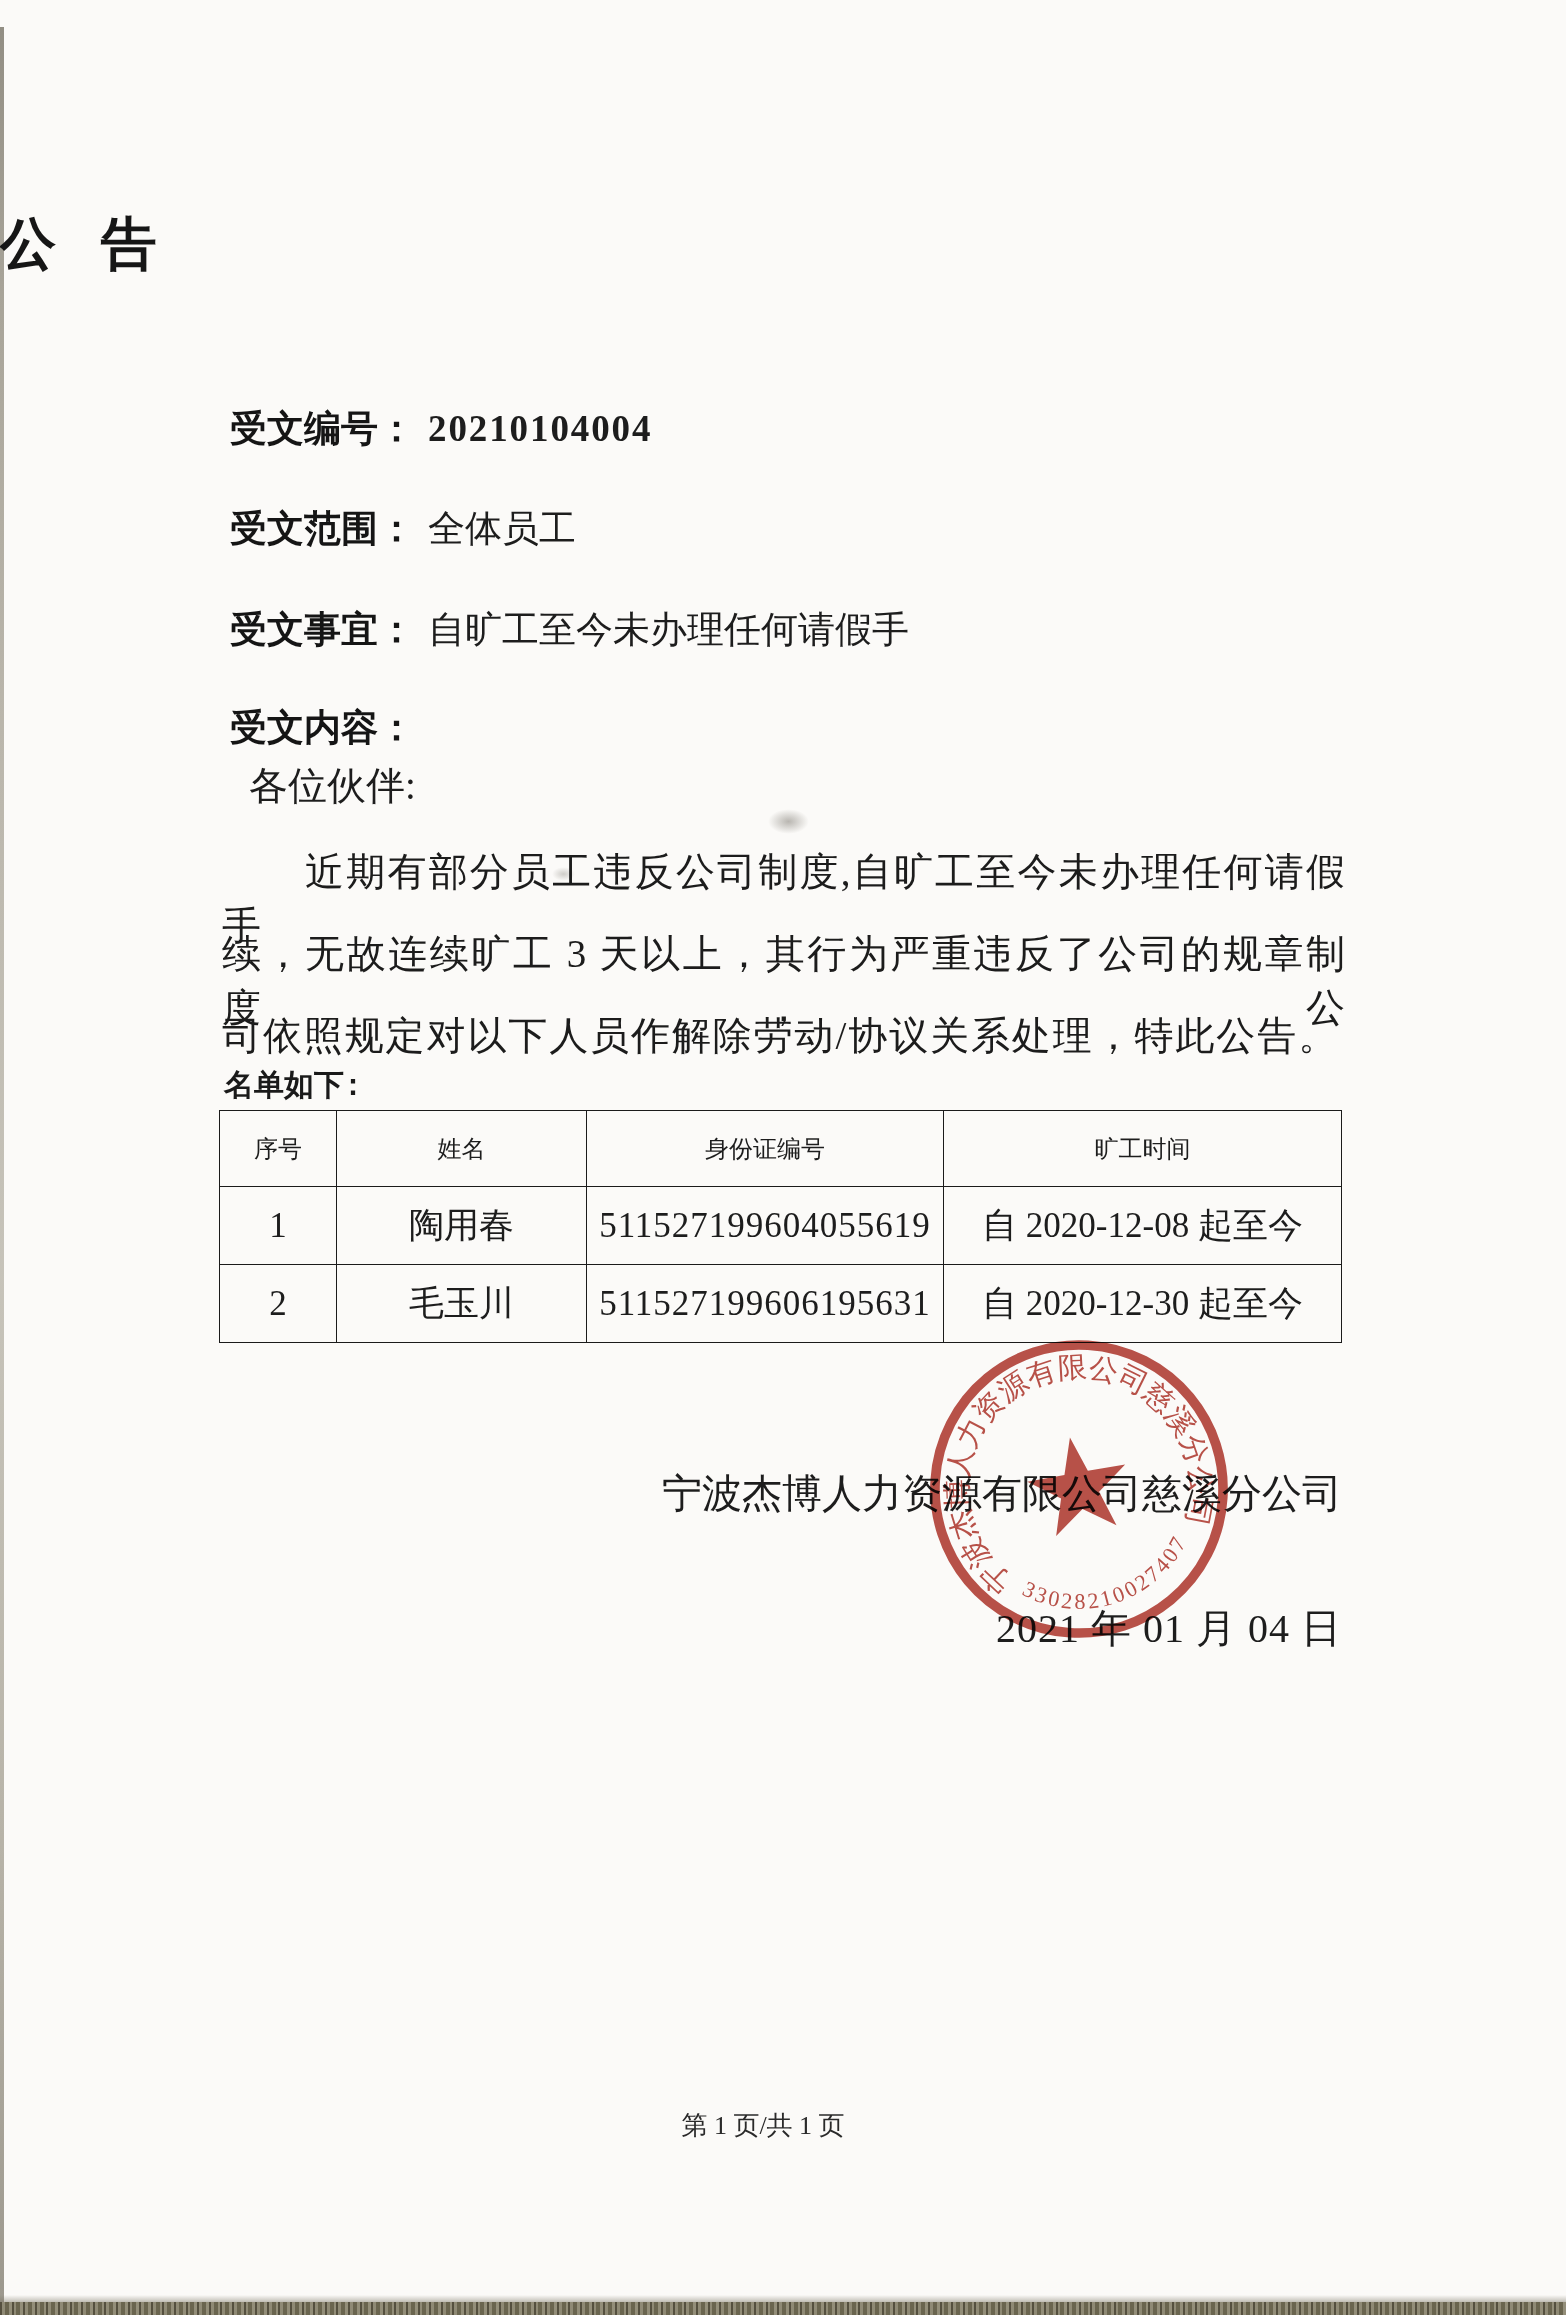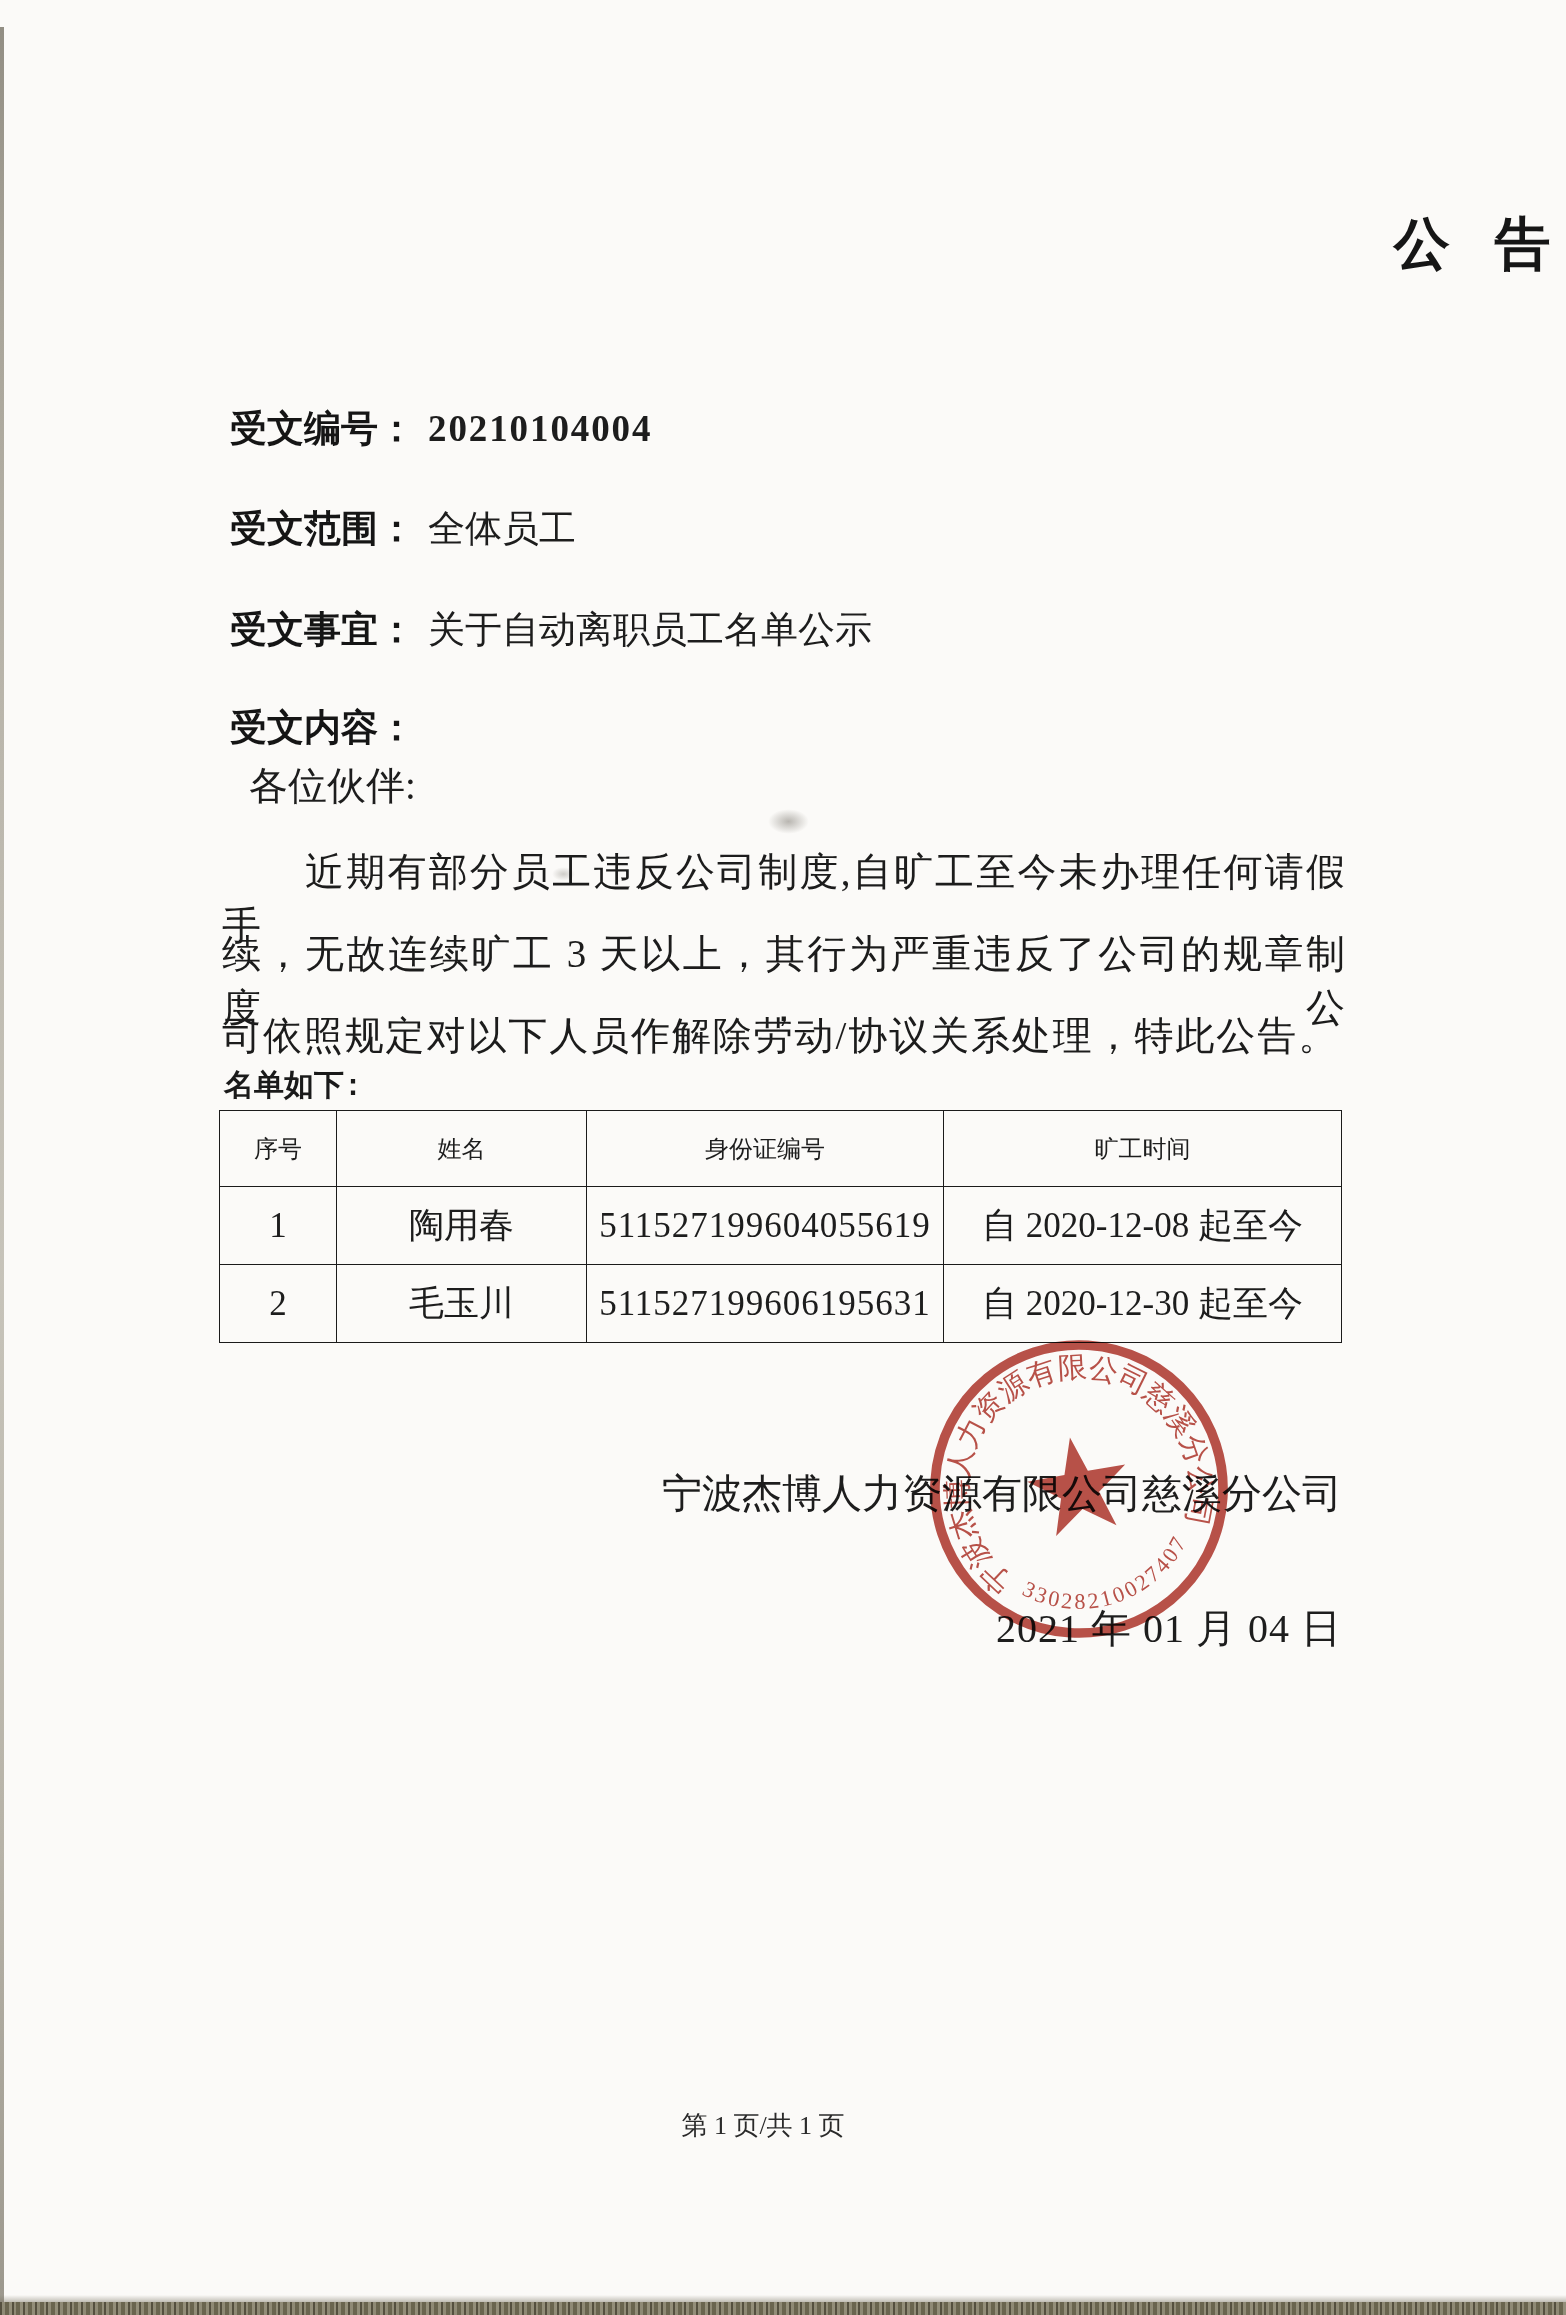--- a/index.html
+++ b/index.html
@@ -23,21 +23,21 @@
   .scan-bottom-fade{
     left:0;bottom:12.6px;width:1566px;height:7.7px;
     background:linear-gradient(180deg,rgba(120,115,98,0) 0%,rgba(120,115,98,.45) 100%);
   }
   .smudge1{left:768px;top:809px;width:41px;height:25px;border-radius:50%;
     background:radial-gradient(ellipse at center,rgba(130,126,118,.55),rgba(130,126,118,0) 70%);}
   .smudge2{left:552px;top:867px;width:23px;height:13.5px;border-radius:50%;
     background:radial-gradient(ellipse at center,rgba(140,136,128,.4),rgba(140,136,128,0) 70%);}
 
   .doc-title{
-    left:0;top:207px;width:1566px;text-align:right;
+    left:0;top:207px;width:1566px;text-align:left;
     font-size:56px;font-weight:700;letter-spacing:15.4px;color:#161616;
   }
   .field-row{left:230px;font-size:37px;white-space:nowrap;}
   .field-label{font-family:"Liberation Sans","DejaVu Sans",sans-serif;font-weight:700;color:#151515;}
   .field-value{font-weight:400;margin-left:13px;}
   .field-value.num{font-weight:700;letter-spacing:1.9px;}
   .salutation{left:224px;top:759px;font-size:39px;margin-left:25px;}
   .para-line{left:222px;width:1124px;font-size:39px;letter-spacing:1px;color:#1c1c1c;}
   .para-just{text-align:justify;text-align-last:justify;}
   .indent{text-indent:83px;}
@@ -75,21 +75,21 @@
 
 <div class="abs doc-title">公  告</div>
 
 <div class="abs field-row" style="top:404px">
   <span class="field-label">受文编号：</span><span class="field-value num">20210104004</span>
 </div>
 <div class="abs field-row" style="top:504px">
   <span class="field-label">受文范围：</span><span class="field-value">全体员工</span>
 </div>
 <div class="abs field-row" style="top:605px">
-  <span class="field-label">受文事宜：</span><span class="field-value">关于自动离职员工名单公示</span>
+  <span class="field-label">受文事宜：</span><span class="field-value">自旷工至今未办理任何请假手</span>
 </div>
 <div class="abs field-row" style="top:703px">
   <span class="field-label">受文内容：</span><span class="field-value"></span>
 </div>
 
 <div class="abs salutation">各位伙伴:</div>
 <div class="abs para-line para-just indent" style="top:845px">近期有部分员工违反公司制度,自旷工至今未办理任何请假手</div>
 <div class="abs para-line para-just" style="top:927px">续，无故连续旷工 3 天以上，其行为严重违反了公司的规章制度，公</div>
 <div class="abs para-line" style="top:1009px;letter-spacing:1.9px">司依照规定对以下人员作解除劳动/协议关系处理，特此公告。</div>
 <div class="abs list-intro">名单如下:</div>

